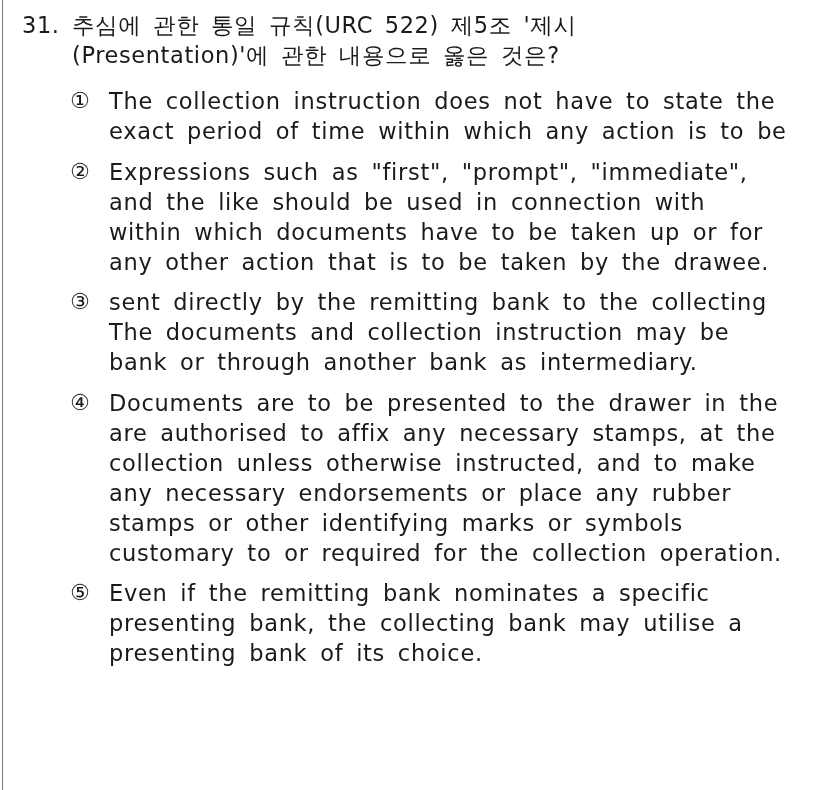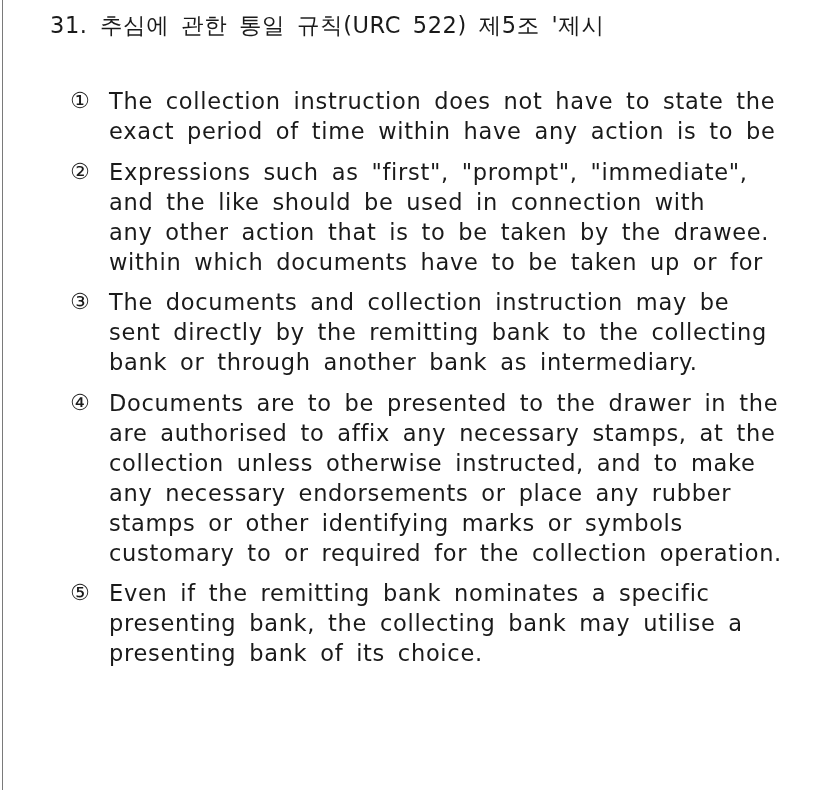--- a/index.html
+++ b/index.html
@@ -34,21 +34,20 @@
       word-spacing: 4px;
     }
     .q-line {
       display: flex;
       white-space: nowrap;
     }
     .q-num {
       display: inline-block;
       width: 50px;
       flex: none;
-      margin-left: 28px;
     }
     .q-line2 {
       padding-left: 50px;
       white-space: nowrap;
     }
     .options {
       position: absolute;
       left: 70px;
       top: 86px;
       width: 740px;
@@ -79,47 +78,48 @@
 </head>
 <body>
 
 <div class="left-rule"></div>
 
 <div class="question">
   <div class="q-line">
     <span class="q-num">31.</span>
     <span>추심에 관한 통일 규칙(URC 522) 제5조 '제시</span>
   </div>
+  <div class="q-line2">(Presentation)'에 관한 내용으로 옳은 것은?</div>
 </div>
 
 <div class="options">
 
   <div class="option">
     <span class="opt-marker">①</span>
     <div class="opt-lines">
       <span class="opt-line">The collection instruction does not have to state the</span>
-      <span class="opt-line">exact period of time within have any action is to be</span>
+      <span class="opt-line">exact period of time within which any action is to be</span>
     </div>
   </div>
 
   <div class="option">
     <span class="opt-marker">②</span>
     <div class="opt-lines">
       <span class="opt-line">Expressions such as "first", "prompt", "immediate",</span>
       <span class="opt-line">and the like should be used in connection with</span>
+      <span class="opt-line">within which documents have to be taken up or for</span>
       <span class="opt-line">any other action that is to be taken by the drawee.</span>
-      <span class="opt-line">within which documents have to be taken up or for</span>
     </div>
   </div>
 
   <div class="option">
     <span class="opt-marker">③</span>
     <div class="opt-lines">
+      <span class="opt-line">sent directly by the remitting bank to the collecting</span>
       <span class="opt-line">The documents and collection instruction may be</span>
-      <span class="opt-line">sent directly by the remitting bank to the collecting</span>
       <span class="opt-line">bank or through another bank as intermediary.</span>
     </div>
   </div>
 
   <div class="option">
     <span class="opt-marker">④</span>
     <div class="opt-lines">
       <span class="opt-line">Documents are to be presented to the drawer in the</span>
       <span class="opt-line">are authorised to affix any necessary stamps, at the</span>
       <span class="opt-line">collection unless otherwise instructed, and to make</span>

